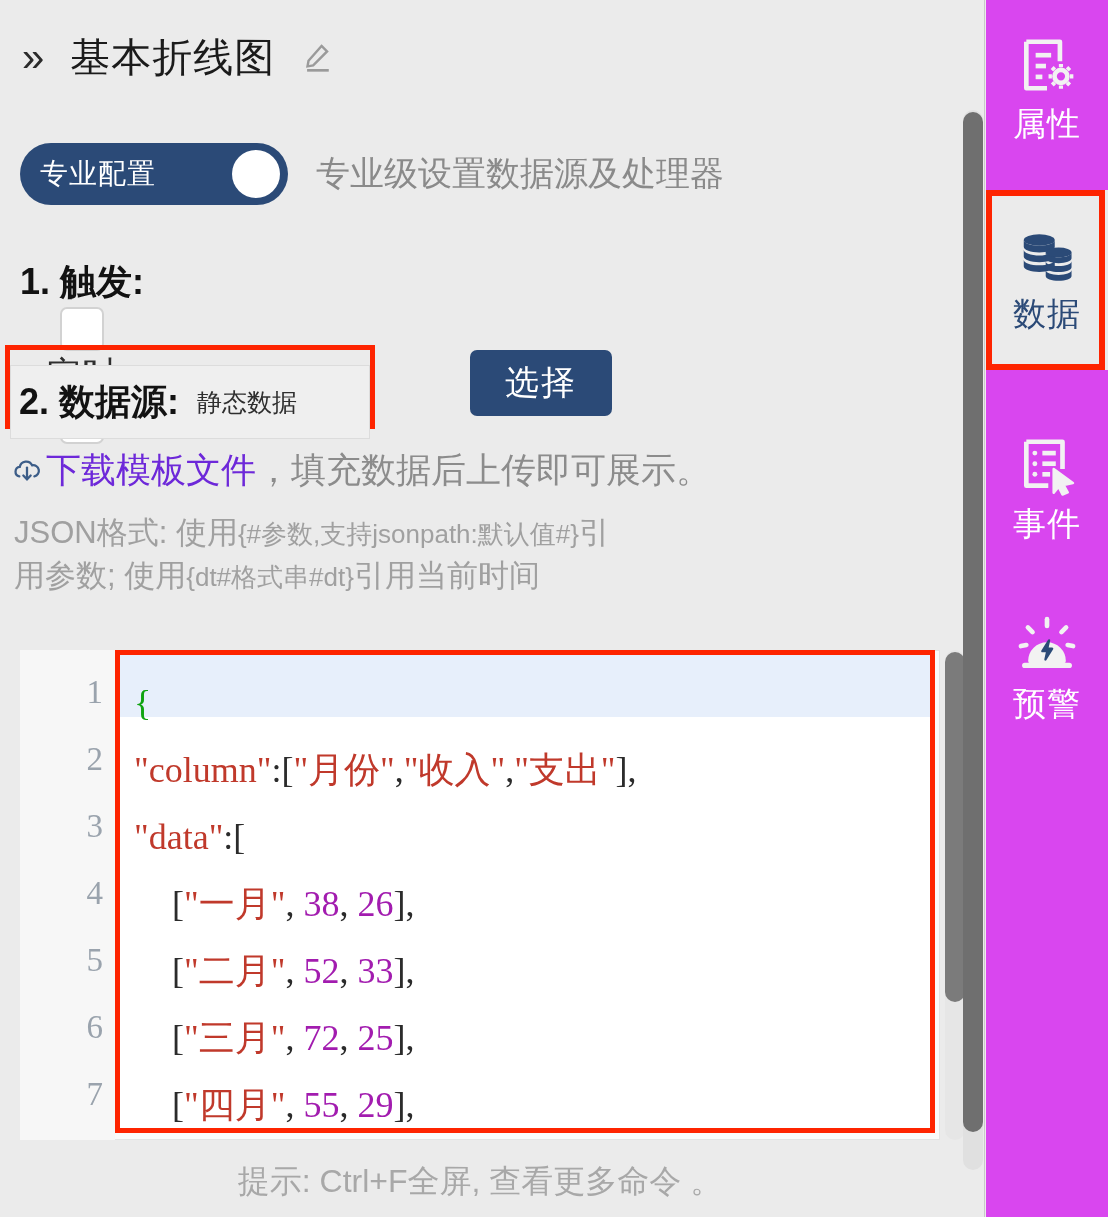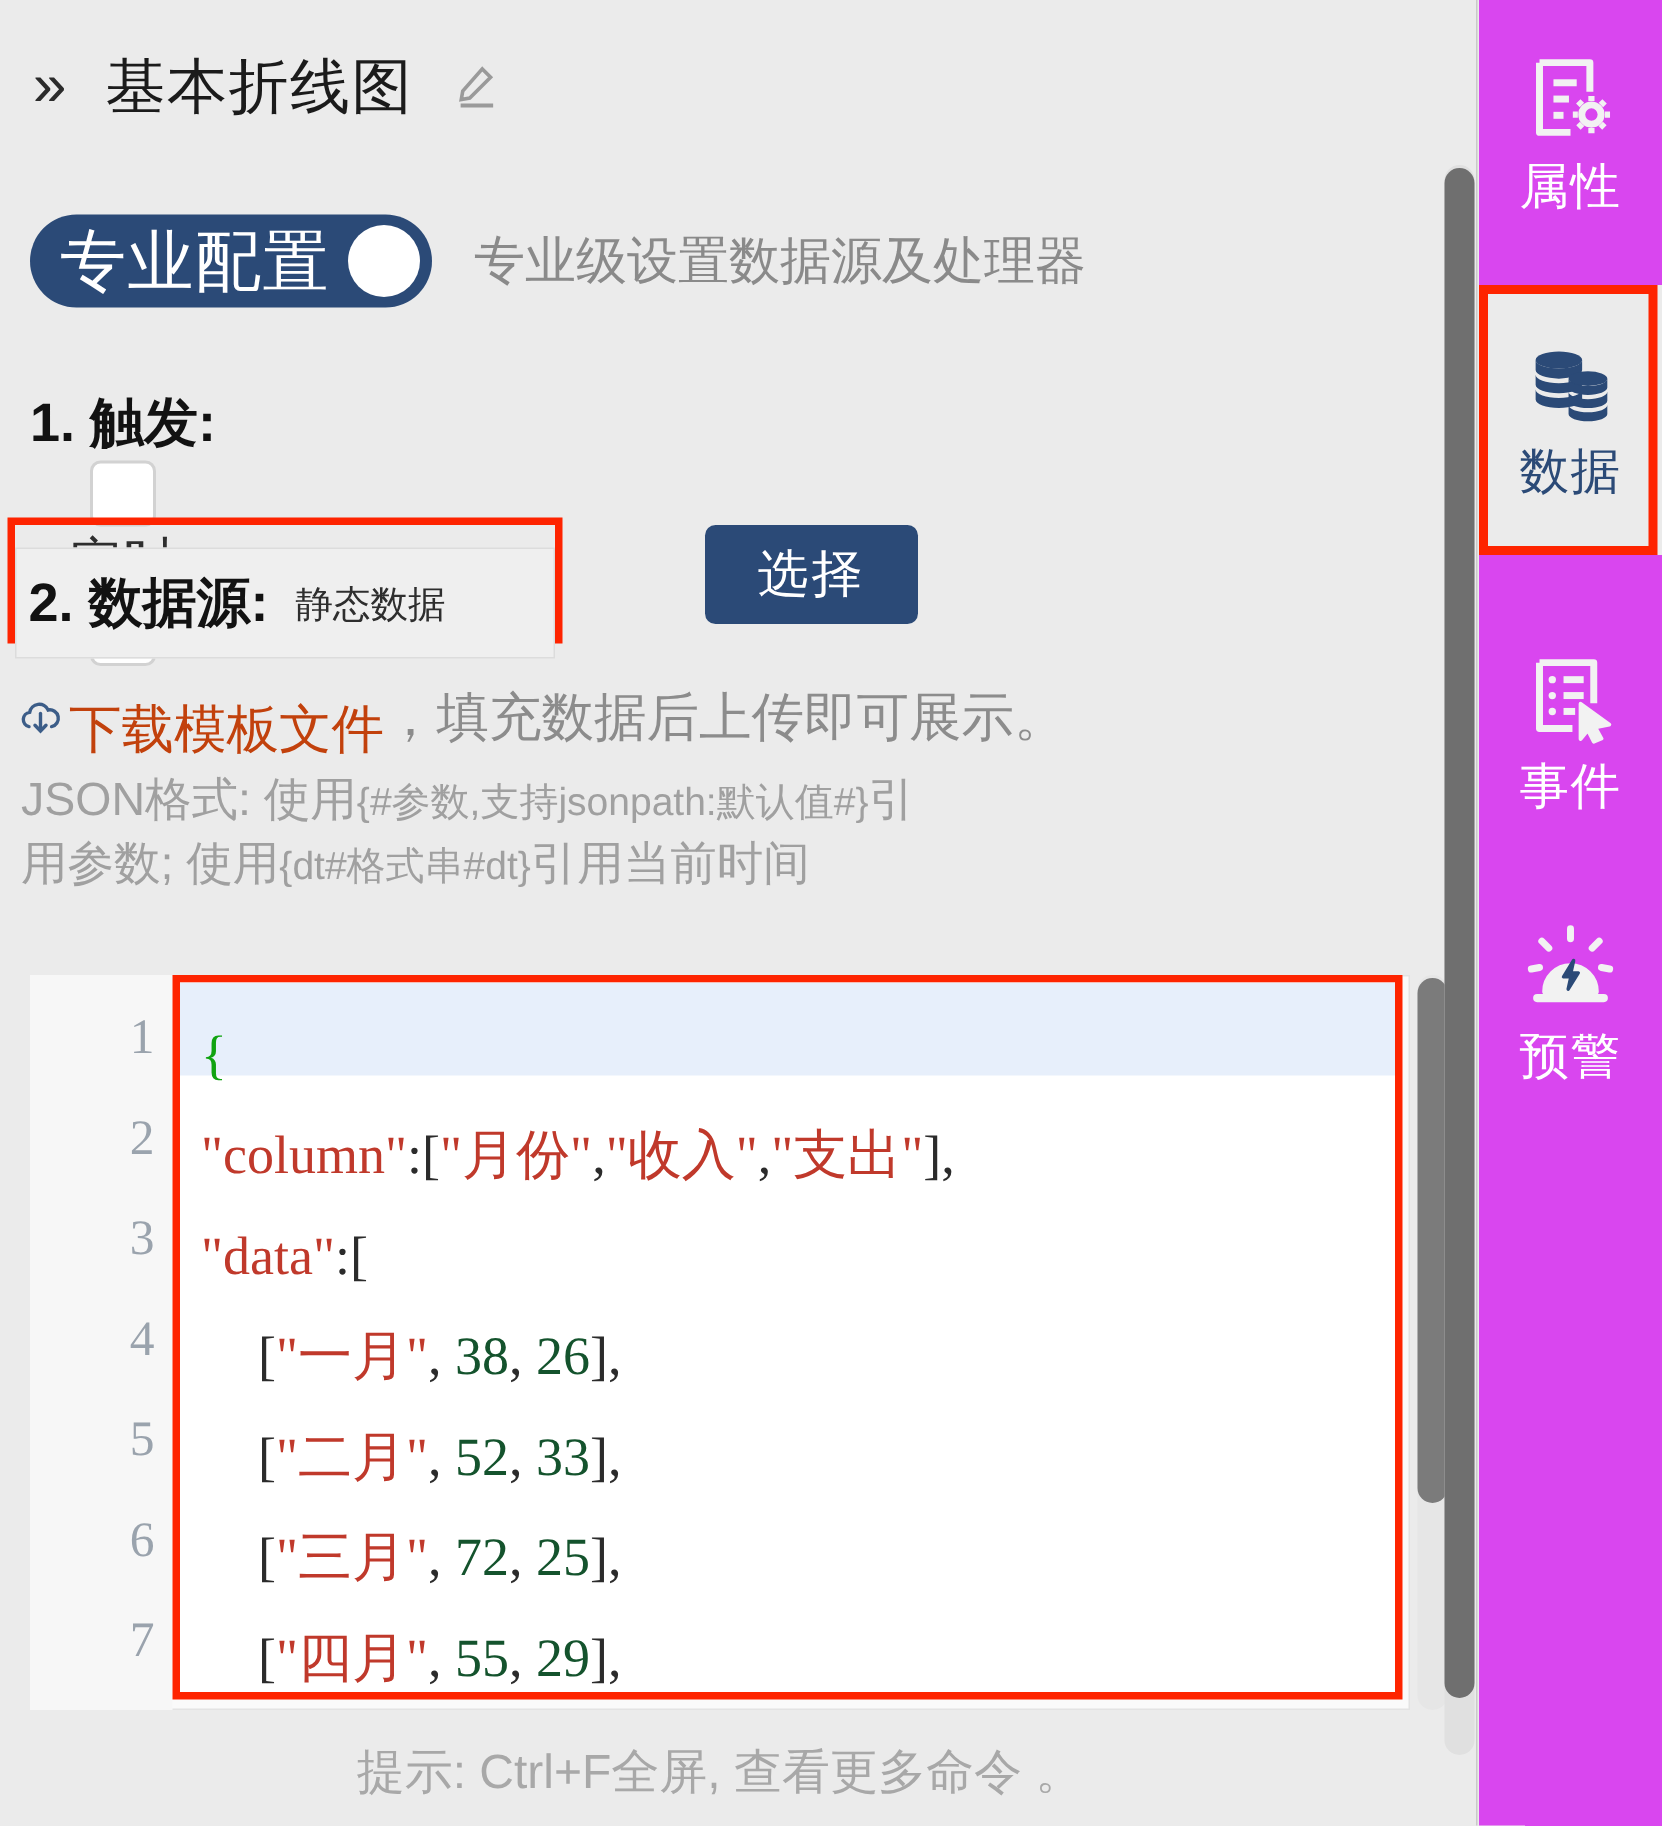--- a/index.html
+++ b/index.html
@@ -30,21 +30,21 @@
   
   .toggle-row{
     position:absolute;left:20px;top:143px;
     display:flex;align-items:center;gap:28px;
   }
   .toggle{
     width:268px;height:62px;border-radius:31px;background:#2b4a77;
     display:flex;align-items:center;justify-content:space-between;
     padding:0 8px 0 20px;box-sizing:border-box;cursor:pointer;
   }
-  .toggle-label{color:#fff;font-size:44px;white-space:nowrap;letter-spacing:1px;}
+  .toggle-label{color:#fff;font-size:28px;white-space:nowrap;letter-spacing:1px;}
   .knob{width:48px;height:48px;border-radius:50%;background:#fff;flex:0 0 48px;}
   .toggle-desc{font-size:34px;color:#8a8a8a;white-space:nowrap;}
 
   
   .trigger-row{
     position:absolute;left:20px;top:258px;
     display:flex;align-items:center;white-space:nowrap;flex-direction:column;
   }
   .step-label{font-size:36px;font-weight:bold;color:#121212;}
   .cbx{
@@ -72,21 +72,21 @@
     color:#fff;font-size:34px;font-family:inherit;letter-spacing:2px;
     display:flex;align-items:center;justify-content:center;
   }
 
   
   .dl-row{
     position:absolute;left:10px;top:447px;display:flex;align-items:center;
     white-space:nowrap;
   }
   .dl-icon{width:34px;height:34px;margin-right:2px;display:block;}
-  .dl-link{font-size:35px;color:#c2410c;cursor:pointer;margin-top:16px;}
+  .dl-link{font-size:35px;color:#6d28d9;cursor:pointer;}
   .dl-rest{font-size:35px;color:#8c8c8c;}
 
   
   .help{
     position:absolute;left:14px;top:512px;width:950px;
     font-size:31px;color:#a0a0a0;line-height:1.38;
   }
   .help .sm{font-size:26px;}
 
   
@@ -113,21 +113,21 @@
   .active-line{
     position:absolute;left:0;top:0;width:810px;height:62px;background:#e7effb;
   }
   .cl{
     position:absolute;left:14px;
     font-family:"Liberation Serif","DejaVu Serif",serif;
     font-size:36px;white-space:pre;line-height:1;
   }
   .t-brace{color:#10a310;}
   .t-str{color:#c0392b;}
-  .t-num{color:#14532d;}
+  .t-num{color:#a21caf;}
   .t-pun{color:#2b2b2b;}
 
   
   .ed-sb-track{
     position:absolute;left:945px;top:650px;width:20px;height:490px;
     background:#e6e6e6;border-radius:10px;
   }
   .ed-sb-thumb{
     position:absolute;left:945px;top:652px;width:20px;height:350px;
     background:#7b7b7b;border-radius:10px;cursor:pointer;

